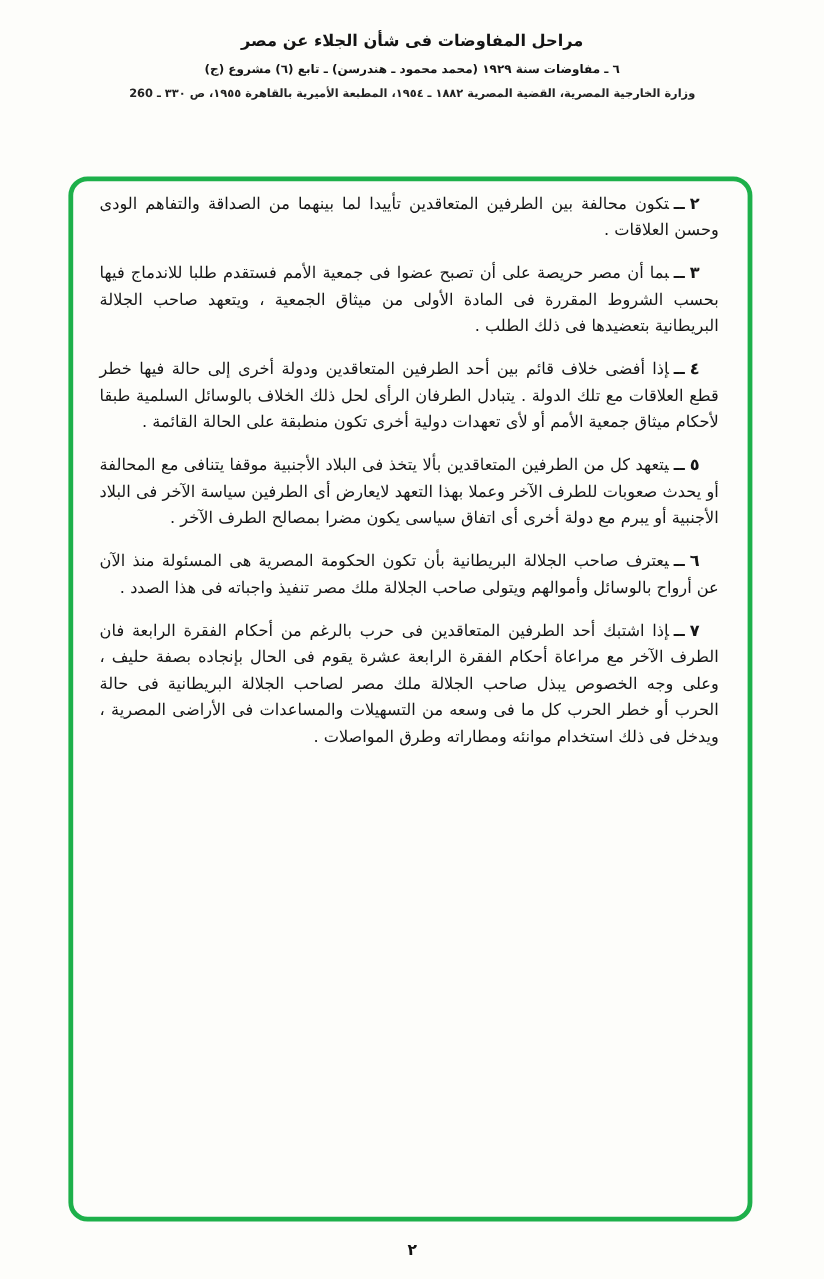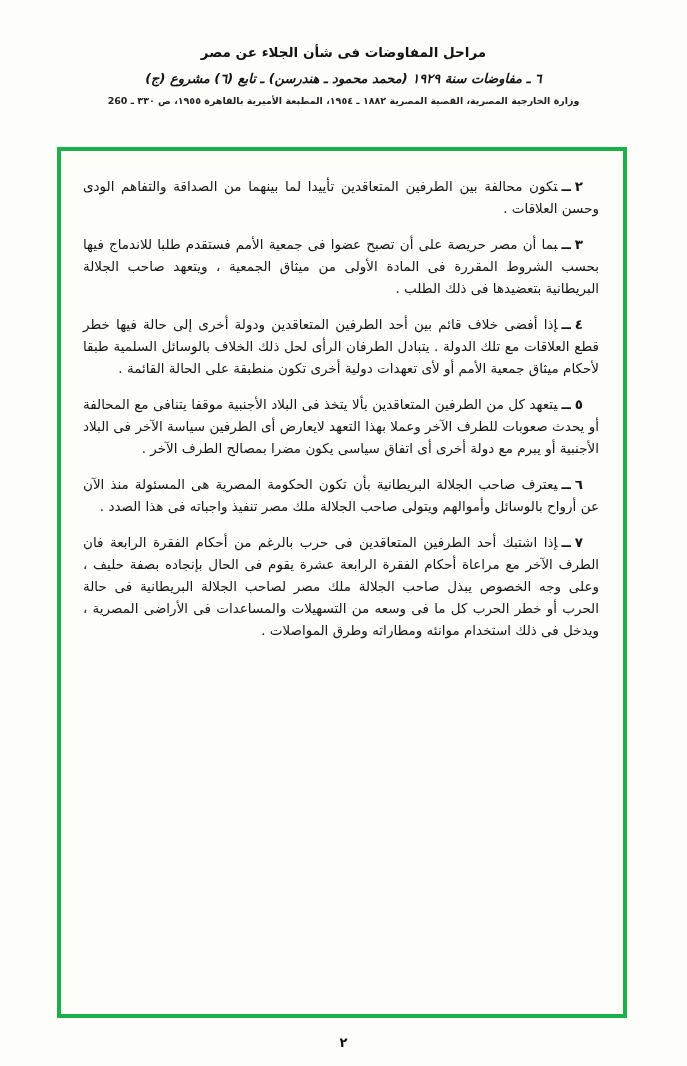--- a/index.html
+++ b/index.html
@@ -12,49 +12,48 @@
     width: 687px;
     height: 1066px;
     background: #fdfdfa;
     font-family: "DejaVu Sans", sans-serif;
     color: #141414;
     direction: rtl;
     overflow: hidden;
   }
   .header {
     text-align: center;
-    padding-top: 44px;
+    padding-top: 26px;
   }
   .doc-title {
     font-size: 13.5px;
     font-weight: bold;
     letter-spacing: 0.5px;
     margin-bottom: 11px;
   }
   .doc-subtitle {
-    font-size: 13px;
+    font-size: 10px;
     font-weight: bold;
     margin-bottom: 9px;
-    font-style: italic;
   }
   .doc-source {
     font-size: 9.5px;
     font-weight: bold;
     color: #222;
   }
   .green-box {
     position: absolute;
     top: 147px;
     right: 60px;
     left: 57px;
     bottom: 48px;
     border: 4px solid #22c55e;
-    border-radius: 0;
+    border-radius: 16px;
     box-sizing: border-box;
-    padding: 24px 24px 20px 22px;
+    padding: 8px 24px 20px 22px;
     background: #fdfdfa;
   }
   .para {
     direction: rtl;
     text-align: justify;
     font-size: 13.5px;
     line-height: 22px;
     margin: 0 0 14px 0;
     text-indent: 16px;
     color: #151515;

